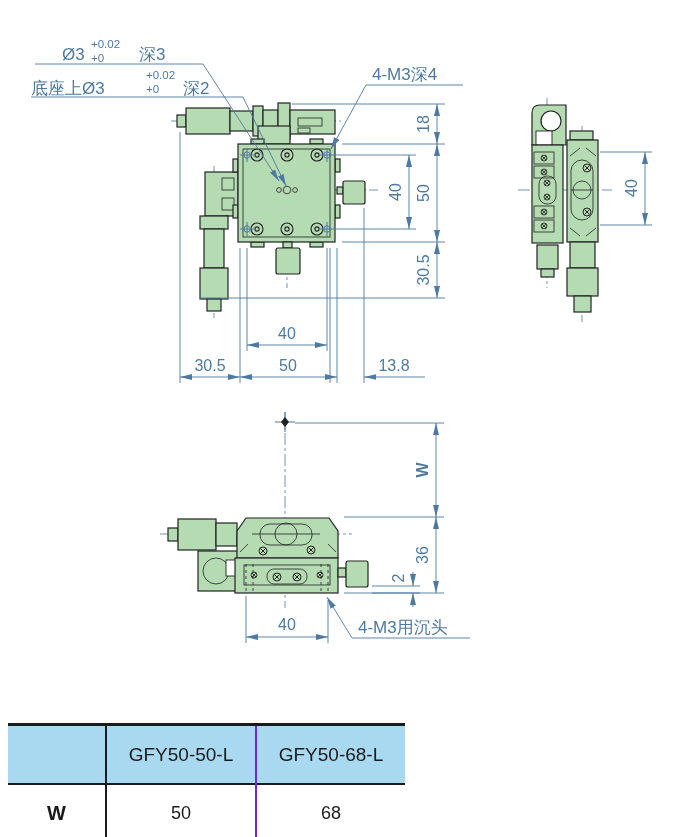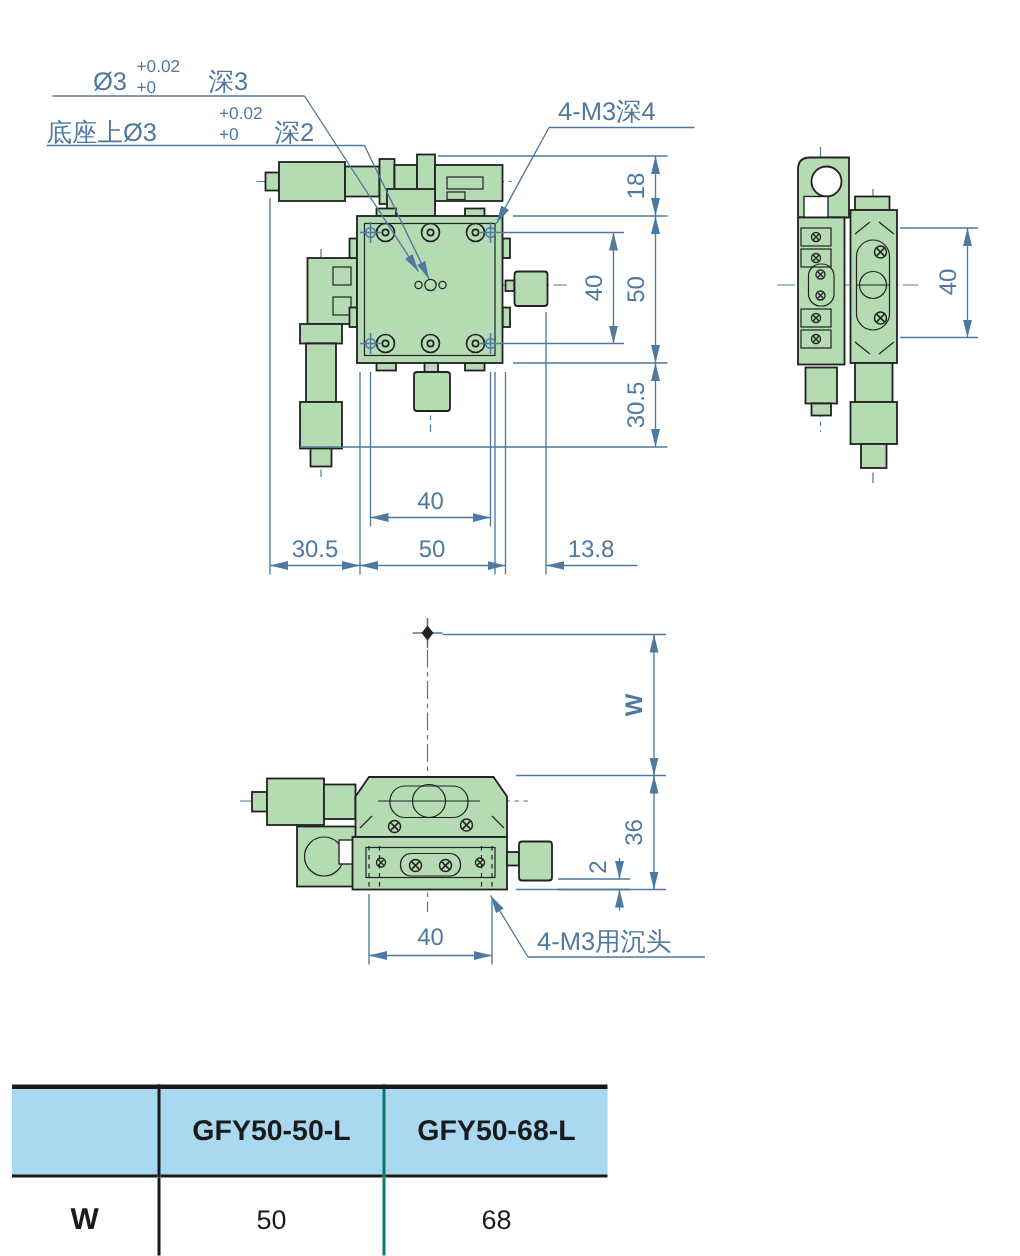--- a/index.html
+++ b/index.html
@@ -9,26 +9,26 @@
   .thin{stroke:#222222;stroke-width:0.8;fill:none;}
   .cl{stroke:#4e79a0;stroke-width:0.8;fill:none;stroke-dasharray:12 3 3 3;}
   .dim{stroke:#4e79a0;stroke-width:0.9;fill:none;}
   .dimtxt{fill:#4e79a0;font-size:16px;}
   .anntxt{fill:#4e79a0;font-size:17px;}
   .toltxt{fill:#4e79a0;font-size:11.5px;}
   .hid{stroke:#222222;stroke-width:0.8;fill:none;stroke-dasharray:3 3;}
   table.spec{border-collapse:collapse;margin:26px 0 0 8px;
     border-top:3px solid #1a1a1a;border-bottom:3px solid #1a1a1a;}
   table.spec th,table.spec td{text-align:center;vertical-align:middle;color:#1a1a1a;}
-  table.spec th{background:#a9d9f0;font-size:19px;font-weight:bold;height:55px;}
+  table.spec th{background:#a9d9f0;font-size:19px;font-weight:normal;height:55px;}
   table.spec td{font-size:18px;height:55px;background:#ffffff;}
   table.spec tr.data{border-top:2px solid #1a1a1a;}
   table.spec .c0{width:95px;}
   table.spec .c1{width:146px;border-left:2px solid #1a1a1a;}
-  table.spec .c2{width:146px;border-left:2px solid #0f766e;}
+  table.spec .c2{width:146px;border-left:2px solid #6d28d9;}
   table.spec td.rowlabel{font-weight:bold;font-size:20px;}
 </style>
 </head>
 <body>
 
 <svg width="680" height="697" viewBox="0 0 680 697">
   <defs>
     <marker id="ah" markerWidth="13" markerHeight="7" refX="12" refY="3" orient="auto-start-reverse" markerUnits="userSpaceOnUse">
       <path d="M0,0 L12,3 L0,6 Z" fill="#4e79a0"></path>
     </marker>

